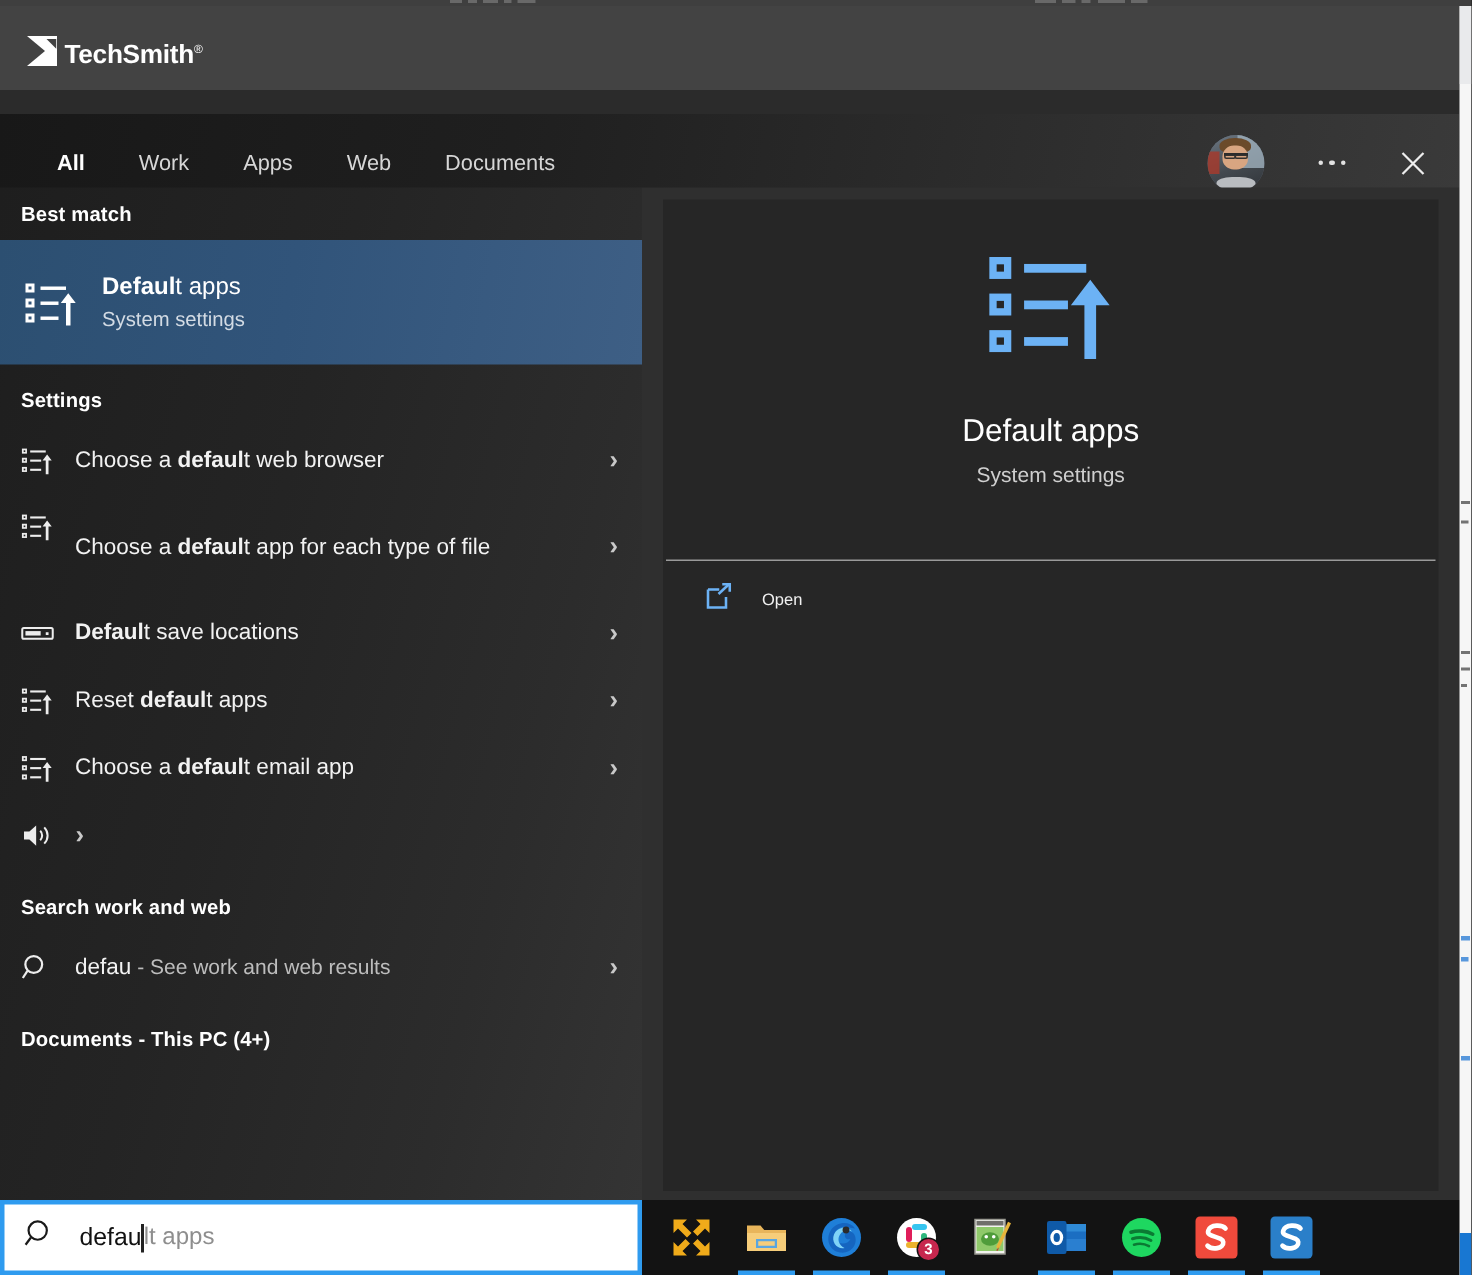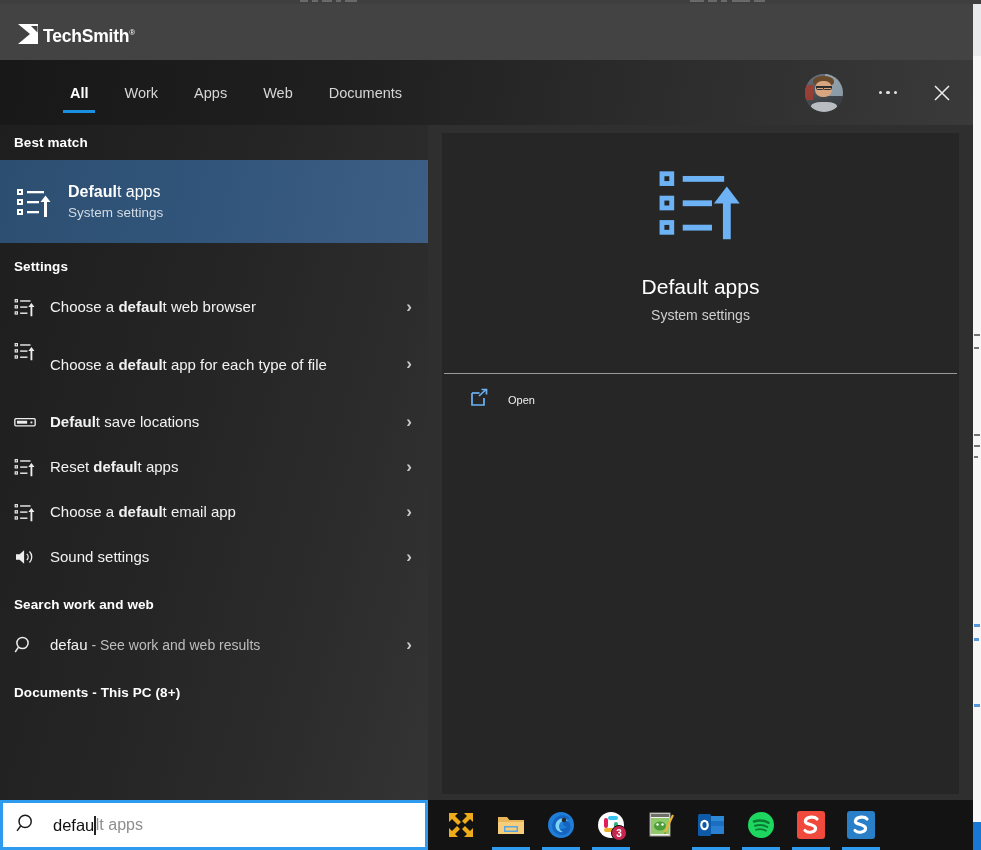--- a/index.html
+++ b/index.html
@@ -34,23 +34,23 @@
   .logo-reg { font-size:8px; vertical-align:super; font-weight:400; }
 
   
   .flyout {
     position:absolute; left:0; top:60px; width:973px; height:740px;
     background:#2b2b2b;
   }
 
   
   .tabbar {
-    position:absolute; left:0; top:0; width:973px; height:65px;
+    position:absolute; left:0; top:16px; width:973px; height:65px;
     background:linear-gradient(100deg,#181818 0%,#1f1f1f 35%,#2e2e2e 72%,#3a3a3a 100%);
-    display:flex; align-items:flex-end;padding-left:32px;
+    display:flex; align-items:flex-end;
   }
   .tabs { display:flex; align-items:center; height:65px; padding-left:20px; }
   .tab {
     position:relative; height:65px; display:flex; align-items:center;
     padding:0 18px; color:#d6d6d6; font-size:14.5px; cursor:default;
     font-family:"Liberation Sans", sans-serif;
   }
   .tab.active { color:#ffffff; font-weight:bold; }
   .tab.active::after {
     content:""; position:absolute; left:50%; transform:translateX(-50%);
@@ -383,38 +383,37 @@
         </div>
 
         <div class="row">
           <span class="r-icon">
             <svg width="22" height="18" viewBox="0 0 24 20">
               <path d="M2 7 L6 7 L11 2.5 L11 17.5 L6 13 L2 13 Z" fill="#ededed"></path>
               <path d="M14 6.5 A5 5 0 0 1 14 13.5" stroke="#ededed" stroke-width="1.5" fill="none"></path>
               <path d="M17 4 A8.5 8.5 0 0 1 17 16" stroke="#ededed" stroke-width="1.5" fill="none"></path>
             </svg>
           </span>
-          <span class="r-label"><span></span><b></b><span>Sound settings</span></span>
           <span class="chev">›</span>
         </div>
 
         <div class="sec-head" style="margin-top:8px;">Search work and web</div>
 
         <div class="row">
           <span class="r-icon">
             <svg width="20" height="20" viewBox="0 0 20 20">
               <circle cx="8.5" cy="8" r="5.6" stroke="#ededed" stroke-width="1.5" fill="none"></circle>
               <path d="M4.3 12.3 L1.2 17" stroke="#ededed" stroke-width="1.5" fill="none"></path>
             </svg>
           </span>
           <span class="r-label"><span>defau</span><span class="dim"> - See work and web results</span></span>
           <span class="chev">›</span>
         </div>
 
-        <div class="sec-head" style="margin-top:8px;">Documents - This PC (8+)</div>
+        <div class="sec-head" style="margin-top:8px;">Documents - This PC (4+)</div>
       </div>
 
       <div class="right">
         <div class="preview">
           <div class="pv-hero">
             <span class="pv-icon">
               <svg width="90" height="78" viewBox="0 0 36 32">
                 <g fill="#6cb2f5">
                   <rect x="1" y="2.6" width="6" height="6"></rect>
                     <rect x="3" y="4.6" width="2" height="2" fill="#262626"></rect>

